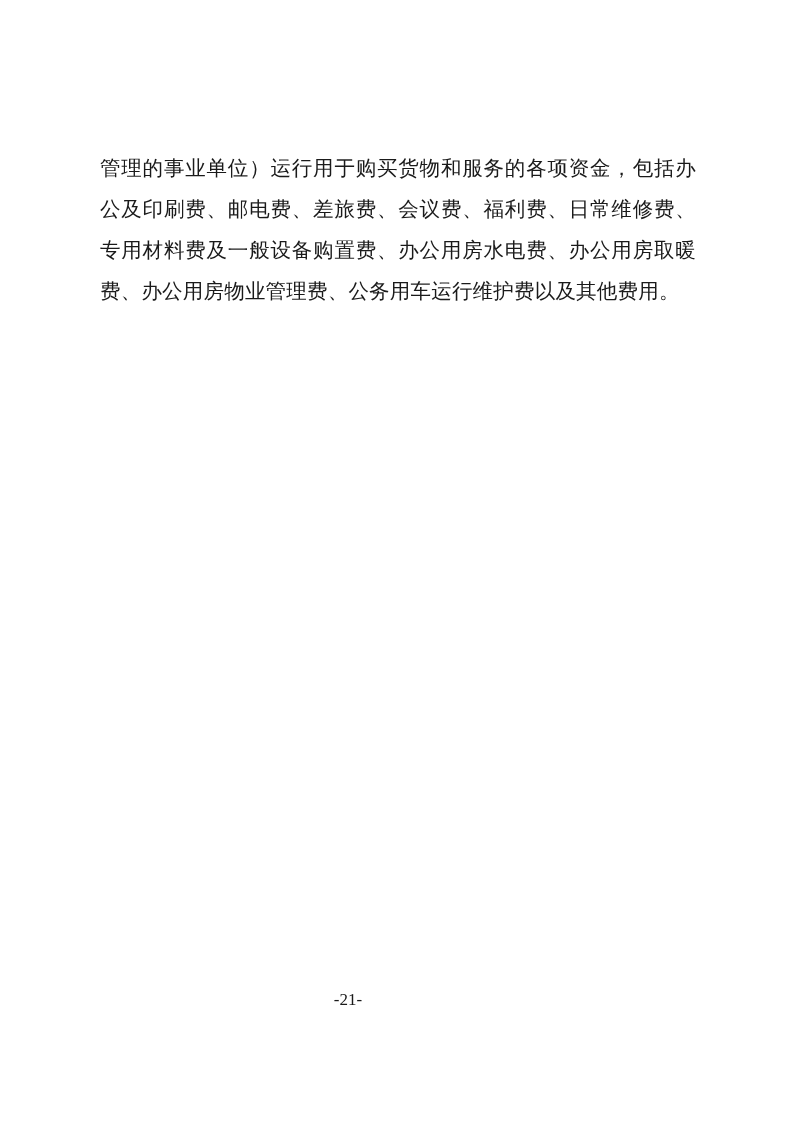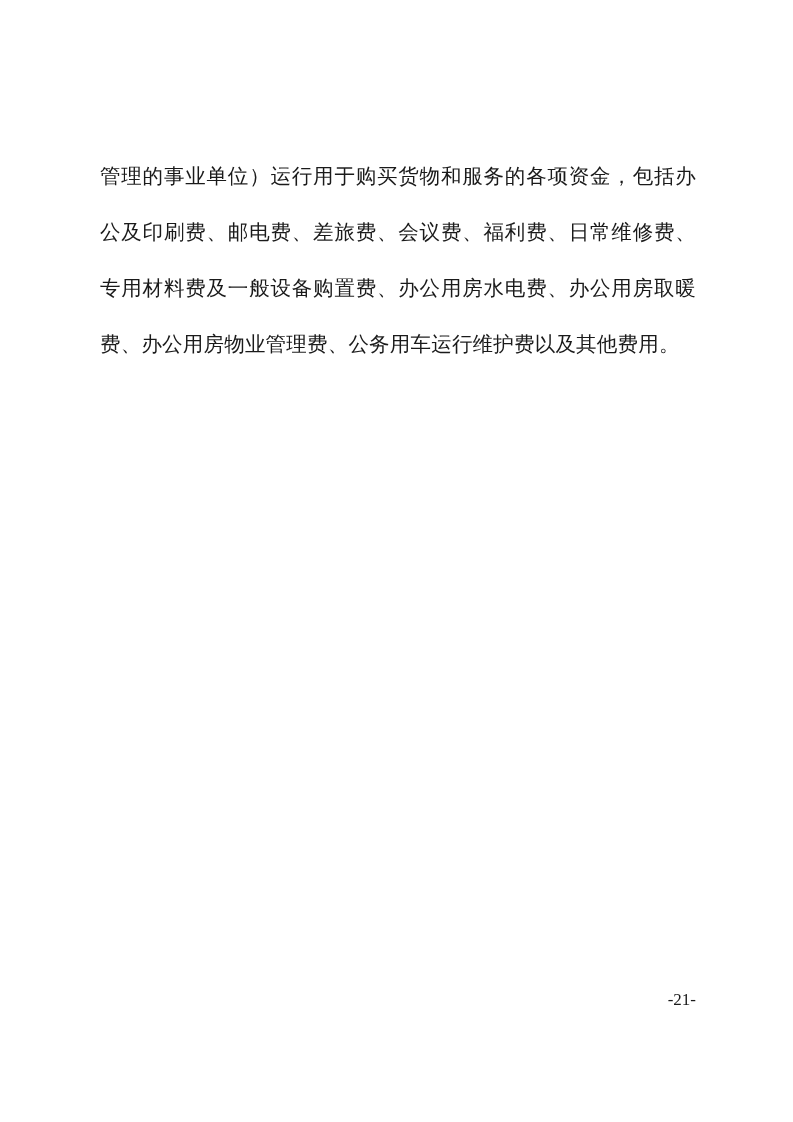--- a/index.html
+++ b/index.html
@@ -15,33 +15,33 @@
     margin: 0 auto;
     overflow: hidden;
     font-family: "Liberation Serif", "DejaVu Serif", serif;
   }
   .body-text {
     position: absolute;
     left: 100px;
     top: 148px;
     width: 596px;
     font-size: 20.5px;
-    line-height: 56px;
+    line-height: 41px;
     color: #1a1a1a;
     text-align: justify;
     text-justify: inter-character;
     letter-spacing: 0.2px;
     white-space: pre-wrap;
   }
   .page-number {
     position: absolute;
     left: 0;
     top: 990px;
     width: 696px;
-    text-align: right;
+    text-align: center;
     font-size: 17px;
     color: #1a1a1a;
     font-family: "Liberation Serif", "DejaVu Serif", serif;
   }
 </style>
 </head>
 <body>
 
 <div class="page">
   <div class="body-text">管理的事业单位）运行用于购买货物和服务的各项资金，包括办公及印刷费、邮电费、差旅费、会议费、福利费、日常维修费、专用材料费及一般设备购置费、办公用房水电费、办公用房取暖费、办公用房物业管理费、公务用车运行维护费以及其他费用。</div>

